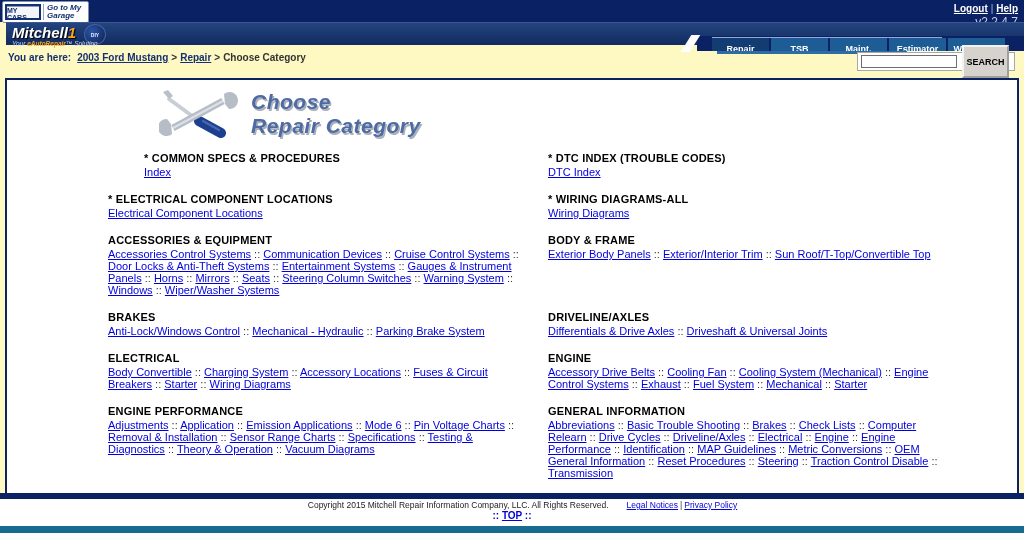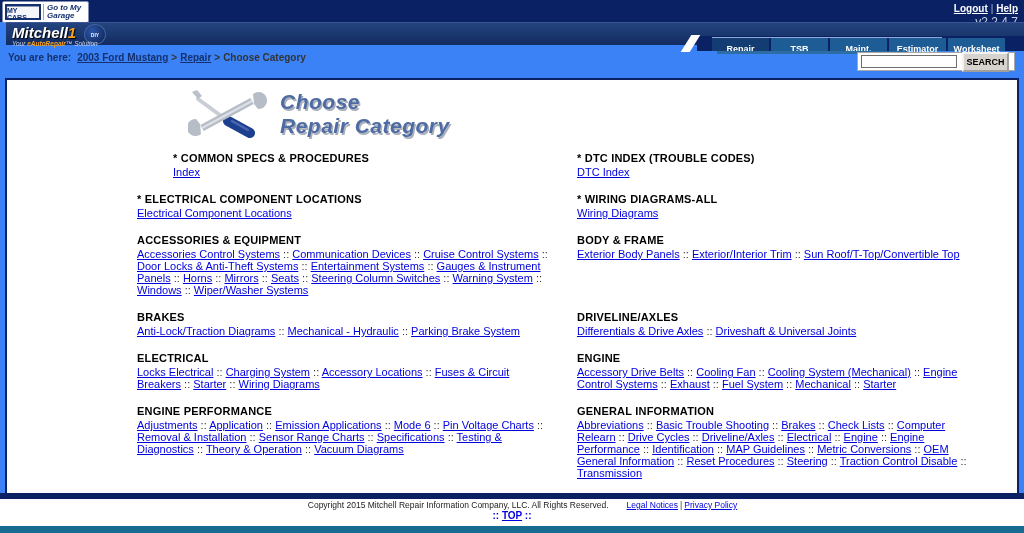--- a/index.html
+++ b/index.html
@@ -1,17 +1,17 @@
 <!DOCTYPE html>
 <html><head>
 <meta charset="utf-8">
 <style>
   * { margin:0; padding:0; box-sizing:border-box; }
   html,body { width:1024px; height:533px; background:#fff; font-family:"Liberation Sans", sans-serif; }
-  .screen { position:relative; width:1024px; height:533px; overflow:hidden; background:#3b82f6; }
+  .screen { position:relative; width:1024px; height:533px; overflow:hidden; background:#fef9c3; }
 
   
   .topbar { position:absolute; top:0; left:0; right:0; height:22px; background:#0A2164; }
   .mycars-btn { position:absolute; left:2px; top:1px; height:22px; background:#fff; border:1px solid #7f8fb3; border-radius:2px; display:flex; align-items:stretch; cursor:pointer; }
   .plate { width:36px; margin:2px; border:2px solid #14306e; background:#f4f6fa; position:relative; display:flex; flex-direction:column; }
   .plate-banner { height:4px; background:#c9d2e4; border-bottom:1px solid #8a97b5; }
   .plate-text { flex:1; display:flex; align-items:center; justify-content:center; font-size:7px; font-weight:bold; color:#14306e; letter-spacing:0; }
   .plate-divider { width:1px; background:#9aa6c0; margin:2px 0; }
   .garage-label { width:44px; padding:1px 3px; font-size:8px; line-height:8px; font-weight:bold; font-style:italic; color:#14306e; display:flex; align-items:center; }
   .top-right { position:absolute; right:6px; top:3px; text-align:right; font-size:10px; color:#fff; }
@@ -39,24 +39,24 @@
   .substrip { position:absolute; top:51px; left:717px; width:190px; height:3px; background:#2E6CA4; }
 
   
   .breadcrumb { position:absolute; left:8px; top:52px; font-size:10px; color:#333; }
   .breadcrumb .prefix { font-weight:bold; color:#14306e; margin-right:6px; }
   .breadcrumb a { color:#14306e; font-weight:bold; text-decoration:underline; }
   .breadcrumb .gt { color:#333; font-weight:bold; margin:0 3px; }
   .breadcrumb .current { color:#333; font-weight:bold; }
   .search-panel { position:absolute; top:52px; right:9px; width:158px; height:19px; background:#fff; border:1px solid #a8a8a8; display:flex; align-items:center; padding:0 3px; }
   .search-input { width:96px; height:13px; border:1px solid #6e6e6e; font-size:10px; padding:0 2px; font-family:"Liberation Sans", sans-serif; }
-  .search-btn { margin-left:5px; width:47px; height:20px; background:#d6d3ce; border:2px outset #f4f2ee; font-size:9px; font-weight:bold; color:#000; font-family:"Liberation Sans", sans-serif; cursor:pointer; line-height:10px; }
-
-  
-  .content-box { position:absolute; left:5px; right:5px; top:78px; bottom:40px; background:#fff; border:2px solid #0A2164; border-bottom:none; overflow:hidden;padding-left:29px; }
+  .search-btn { margin-left:5px; width:47px; height:33px; background:#d6d3ce; border:2px outset #f4f2ee; font-size:9px; font-weight:bold; color:#000; font-family:"Liberation Sans", sans-serif; cursor:pointer; line-height:10px; }
+
+  
+  .content-box { position:absolute; left:5px; right:5px; top:78px; bottom:40px; background:#fff; border:2px solid #0A2164; border-bottom:none; overflow:hidden; }
   .page-head { display:flex; align-items:flex-start; margin:8px 0 0 152px; }
   .tools-icon { width:80px; height:50px; }
   .page-title { margin-left:12px; margin-top:2px; font-style:italic; font-weight:bold; font-size:21px; line-height:24px; color:#4f6ba3; text-shadow:1.5px 1.5px 0 #aab0ba; letter-spacing:0.5px; }
 
   
   .cat-grid { display:grid; grid-template-columns:440px 416px; margin:14px 0 0 101px; }
   .cat-cell { margin-bottom:15px; padding-right:26px; }
   .cat-title { font-size:11px; font-weight:bold; color:#000; margin-bottom:2px; letter-spacing:0.2px; }
   .cat-links { font-size:11px; line-height:12px; }
   .cat-links a { color:#0000DD; text-decoration:underline; }
@@ -160,29 +160,29 @@
         <div class="cat-cell" style="grid-area: 3 / 1;">
           <div class="cat-title">ACCESSORIES &amp; EQUIPMENT</div>
           <div class="cat-links"><a href="#">Accessories Control Systems</a><span class="sep"> :: </span><a href="#">Communication Devices</a><span class="sep"> :: </span><a href="#">Cruise Control Systems</a><span class="sep"> :: </span><a href="#">Door Locks &amp; Anti-Theft Systems</a><span class="sep"> :: </span><a href="#">Entertainment Systems</a><span class="sep"> :: </span><a href="#">Gauges &amp; Instrument Panels</a><span class="sep"> :: </span><a href="#">Horns</a><span class="sep"> :: </span><a href="#">Mirrors</a><span class="sep"> :: </span><a href="#">Seats</a><span class="sep"> :: </span><a href="#">Steering Column Switches</a><span class="sep"> :: </span><a href="#">Warning System</a><span class="sep"> :: </span><a href="#">Windows</a><span class="sep"> :: </span><a href="#">Wiper/Washer Systems</a></div>
         </div>
         <div class="cat-cell" style="grid-area: 3 / 2;">
           <div class="cat-title">BODY &amp; FRAME</div>
           <div class="cat-links"><a href="#">Exterior Body Panels</a><span class="sep"> :: </span><a href="#">Exterior/Interior Trim</a><span class="sep"> :: </span><a href="#">Sun Roof/T-Top/Convertible Top</a></div>
         </div>
         <div class="cat-cell" style="grid-area: 4 / 1;">
           <div class="cat-title">BRAKES</div>
-          <div class="cat-links"><a href="#">Anti-Lock/Traction Diagrams</a><span class="sep"> :: </span><a href="#">Mechanical - Hydraulic</a><span class="sep"> :: </span><a href="#">Parking Brake System</a></div>
+          <div class="cat-links"><a href="#">Anti-Lock/Windows Control</a><span class="sep"> :: </span><a href="#">Mechanical - Hydraulic</a><span class="sep"> :: </span><a href="#">Parking Brake System</a></div>
         </div>
         <div class="cat-cell" style="grid-area: 4 / 2;">
           <div class="cat-title">DRIVELINE/AXLES</div>
           <div class="cat-links"><a href="#">Differentials &amp; Drive Axles</a><span class="sep"> :: </span><a href="#">Driveshaft &amp; Universal Joints</a></div>
         </div>
         <div class="cat-cell" style="grid-area: 5 / 1;">
           <div class="cat-title">ELECTRICAL</div>
-          <div class="cat-links"><a href="#">Locks Electrical</a><span class="sep"> :: </span><a href="#">Charging System</a><span class="sep"> :: </span><a href="#">Accessory Locations</a><span class="sep"> :: </span><a href="#">Fuses &amp; Circuit Breakers</a><span class="sep"> :: </span><a href="#">Starter</a><span class="sep"> :: </span><a href="#">Wiring Diagrams</a></div>
+          <div class="cat-links"><a href="#">Body Convertible</a><span class="sep"> :: </span><a href="#">Charging System</a><span class="sep"> :: </span><a href="#">Accessory Locations</a><span class="sep"> :: </span><a href="#">Fuses &amp; Circuit Breakers</a><span class="sep"> :: </span><a href="#">Starter</a><span class="sep"> :: </span><a href="#">Wiring Diagrams</a></div>
         </div>
         <div class="cat-cell" style="grid-area: 5 / 2;">
           <div class="cat-title">ENGINE</div>
           <div class="cat-links"><a href="#">Accessory Drive Belts</a><span class="sep"> :: </span><a href="#">Cooling Fan</a><span class="sep"> :: </span><a href="#">Cooling System (Mechanical)</a><span class="sep"> :: </span><a href="#">Engine Control Systems</a><span class="sep"> :: </span><a href="#">Exhaust</a><span class="sep"> :: </span><a href="#">Fuel System</a><span class="sep"> :: </span><a href="#">Mechanical</a><span class="sep"> :: </span><a href="#">Starter</a></div>
         </div>
         <div class="cat-cell" style="grid-area: 6 / 1;">
           <div class="cat-title">ENGINE PERFORMANCE</div>
           <div class="cat-links"><a href="#">Adjustments</a><span class="sep"> :: </span><a href="#">Application</a><span class="sep"> :: </span><a href="#">Emission Applications</a><span class="sep"> :: </span><a href="#">Mode 6</a><span class="sep"> :: </span><a href="#">Pin Voltage Charts</a><span class="sep"> :: </span><a href="#">Removal &amp; Installation</a><span class="sep"> :: </span><a href="#">Sensor Range Charts</a><span class="sep"> :: </span><a href="#">Specifications</a><span class="sep"> :: </span><a href="#">Testing &amp; Diagnostics</a><span class="sep"> :: </span><a href="#">Theory &amp; Operation</a><span class="sep"> :: </span><a href="#">Vacuum Diagrams</a></div>
         </div>
         <div class="cat-cell" style="grid-area: 6 / 2;">

